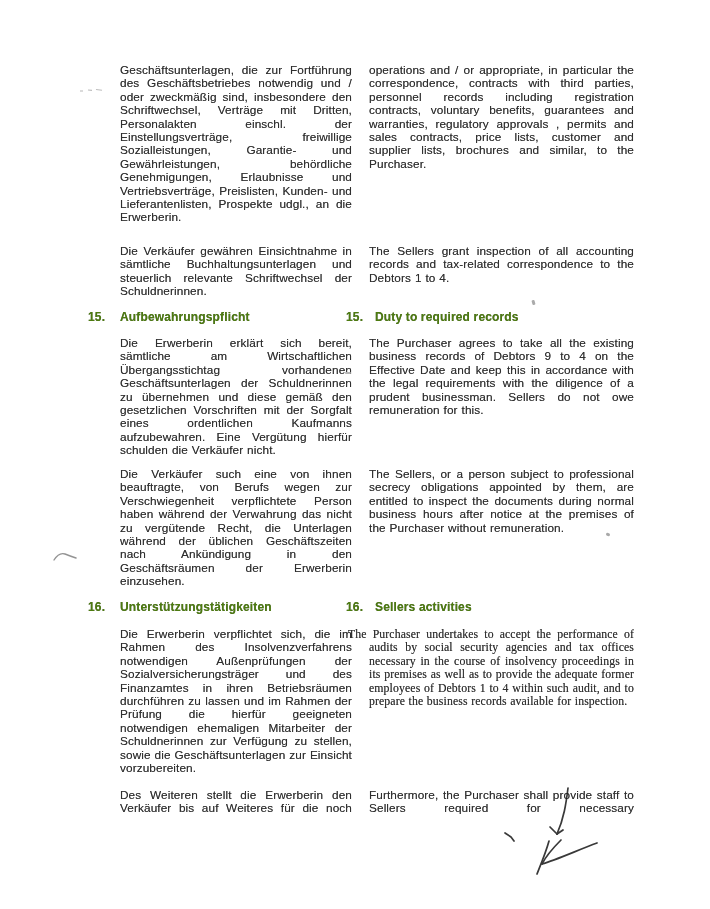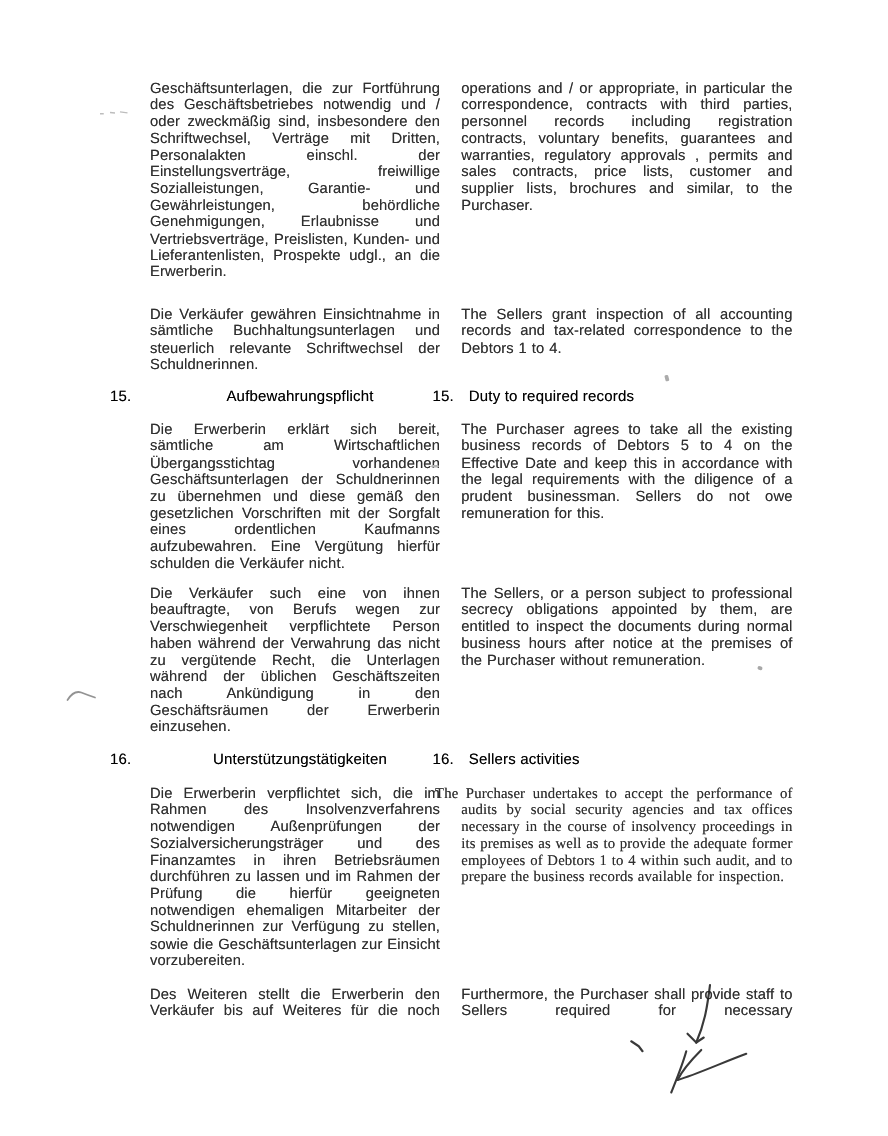--- a/index.html
+++ b/index.html
@@ -29,28 +29,28 @@
     text-shadow:0 0 .5px rgba(55,55,55,.65);
     letter-spacing:.1px;
     word-spacing:.5px;
   }
   
   .r-p5 .col-en{text-indent:-21px;font-family:Liberation Serif, serif;}
   
   .r-p6 .col-de,.r-p6 .col-en{text-align-last:justify;}
   .num-de,.num-en,.title-de,.title-en{
     position:absolute;
-    font-size:12px;font-weight:normal;
+    font-size:12px;font-weight:bold;
     line-height:14px;
-    color:#000000;
+    color:#4d7c0f;
     text-shadow:0 0 .5px rgba(45,45,45,.7);
     letter-spacing:.15px;
   }
   .num-de{left:88px;width:28px;}
-  .title-de{left:120px;width:240px;text-align:center;}
+  .title-de{left:120px;width:240px;}
   .num-en{left:346px;width:28px;}
   .title-en{left:375px;width:270px;}
   .r-p1{top:64px;}
   .r-p2{top:245px;}
   .r-h15{top:310px;}
   .r-p3{top:337px;}
   .r-p4{top:468px;}
   .r-h16{top:600px;}
   .r-p5{top:628px;}
   .r-p6{top:789px;}
@@ -80,21 +80,21 @@
 
   <div class="hrow r-h15">
     <div class="num-de">15.</div>
     <div class="title-de">Aufbewahrungspflicht</div>
     <div class="num-en">15.</div>
     <div class="title-en">Duty to required records</div>
   </div>
 
   <div class="prow r-p3">
     <div class="col-de">Die Erwerberin erklärt sich bereit, sämtliche am Wirtschaftlichen Übergangsstichtag vorhandenen Geschäftsunterlagen der Schuldnerinnen zu übernehmen und diese gemäß den gesetzlichen Vorschriften mit der Sorgfalt eines ordentlichen Kaufmanns aufzubewahren. Eine Vergütung hierfür schulden die Verkäufer nicht.</div>
-    <div class="col-en">The Purchaser agrees to take all the existing business records of Debtors 5 to 4 on the Effective Date and keep this in accordance with the legal requirements with the diligence of a prudent businessman. Sellers do not owe remuneration for this.</div>
+    <div class="col-en">The Purchaser agrees to take all the existing business records of Debtors 9 to 4 on the Effective Date and keep this in accordance with the legal requirements with the diligence of a prudent businessman. Sellers do not owe remuneration for this.</div>
   </div>
 
   <div class="prow r-p4">
     <div class="col-de">Die Verkäufer such eine von ihnen beauftragte, von Berufs wegen zur Verschwiegenheit verpflichtete Person haben während der Verwahrung das nicht zu vergütende Recht, die Unterlagen während der üblichen Geschäftszeiten nach Ankündigung in den Geschäftsräumen der Erwerberin einzusehen.</div>
     <div class="col-en">The Sellers, or a person subject to professional secrecy obligations appointed by them, are entitled to inspect the documents during normal business hours after notice at the premises of the Purchaser without remuneration.</div>
   </div>
 
   <div class="hrow r-h16">
     <div class="num-de">16.</div>
     <div class="title-de">Unterstützungstätigkeiten</div>

